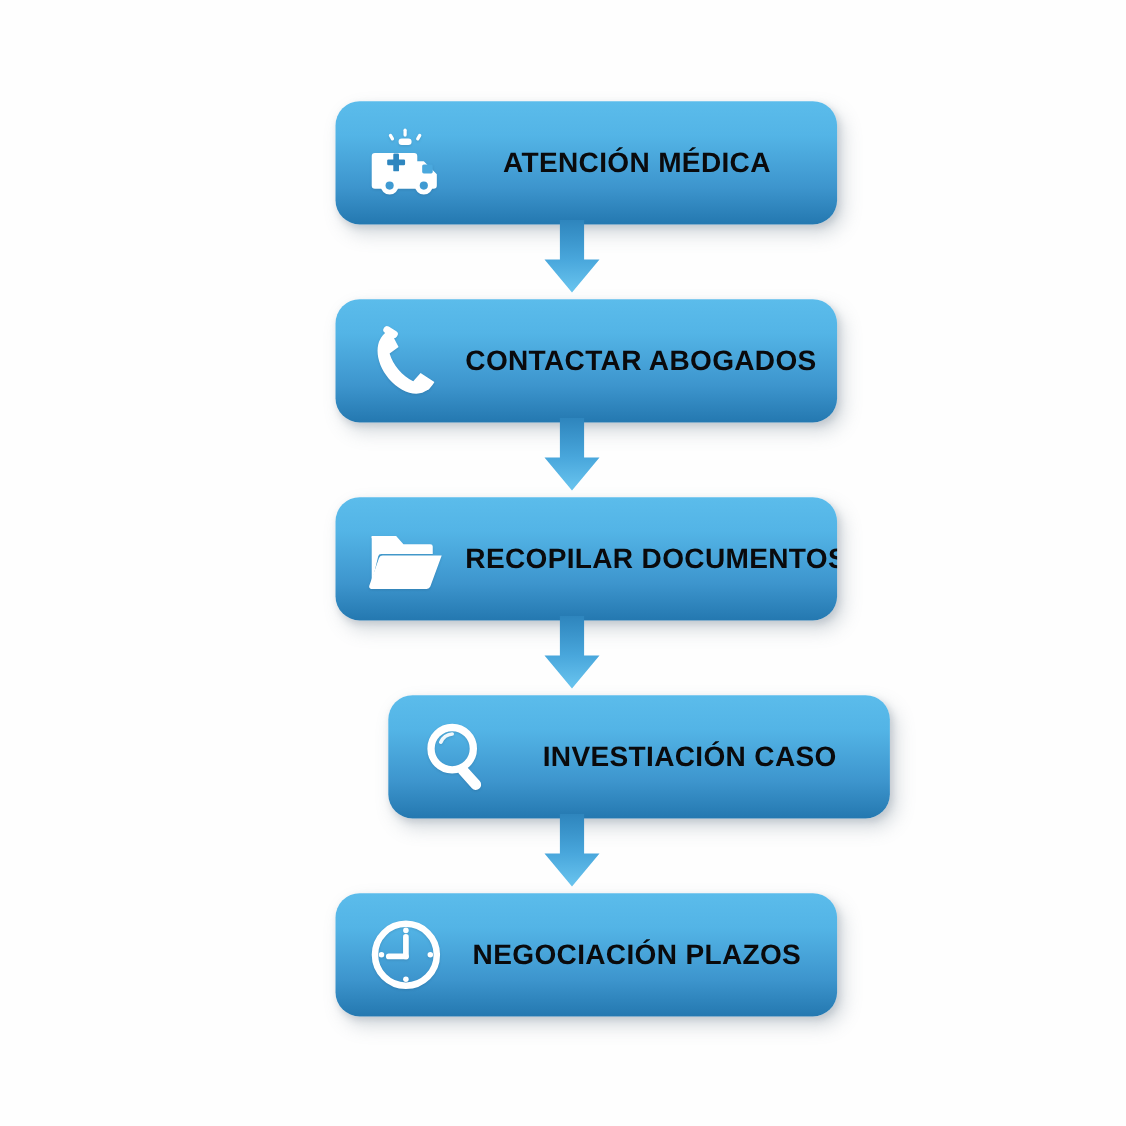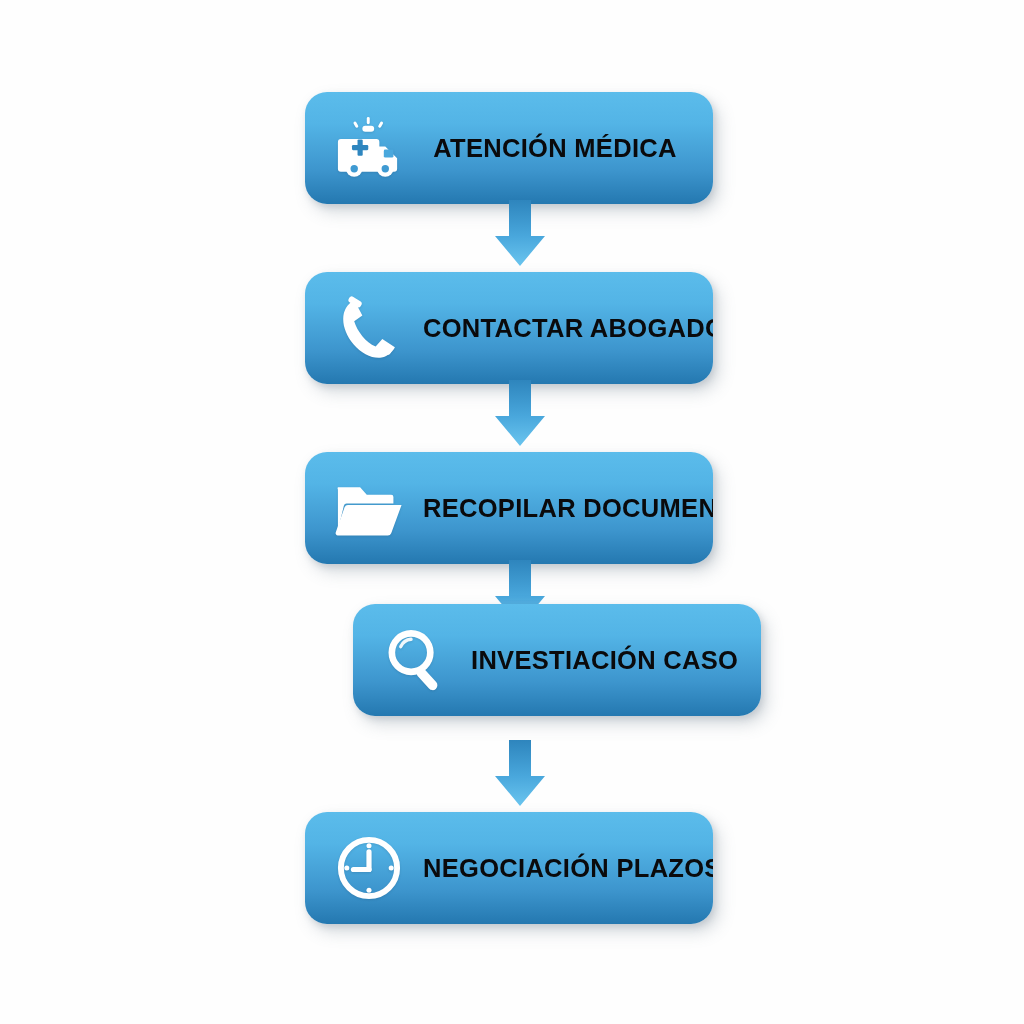--- a/index.html
+++ b/index.html
@@ -22,21 +22,21 @@
   }
 
   .step-wrap {
     position: absolute;
     left: 305px;
     width: 408px;
   }
 
   .step-box {
     position: relative;
-    width: 408px;
+    width: 456px;
     height: 112px;
     border-radius: 22px;
     background: linear-gradient(to bottom, #5bbceb 0%, #53b4e6 28%, #3d95cd 70%, #2478b0 100%);
     box-shadow: 6px 8px 16px rgba(120, 135, 150, 0.30),
                 2px 3px 6px rgba(110, 125, 140, 0.22);
     display: flex;
     align-items: center;
     overflow: hidden;
   }
 
@@ -171,21 +171,21 @@
         <linearGradient id="agrad3" x1="0" y1="0" x2="0" y2="1">
           <stop offset="0%" stop-color="#2E85BD"></stop>
           <stop offset="55%" stop-color="#49A7DC"></stop>
           <stop offset="100%" stop-color="#6AC5EF"></stop>
         </linearGradient>
       </defs>
       <path d="M21 0 h22 v36 h14 L32 66 L7 36 h14 z" fill="url(#agrad3)"></path>
     </svg>
   </div>
 
-  <div class="step-wrap" style="top:604px;padding-left:48px;">
+  <div class="step-wrap" style="top:632px;padding-left:48px;">
     <div class="step-box">
       <span class="step-icon">
         <svg viewBox="0 0 100 100" xmlns="http://www.w3.org/2000/svg">
           <g fill="none" stroke="#ffffff">
             <circle cx="42" cy="40" r="26" stroke-width="9"></circle>
             <path d="M28 32 a17 17 0 0 1 14 -10" stroke-width="4.5" stroke-linecap="round" opacity="0.92"></path>
           </g>
           <rect x="57" y="58" width="13" height="36" rx="6.5" fill="#ffffff" transform="rotate(-42 63 76)"></rect>
         </svg>
       </span>

